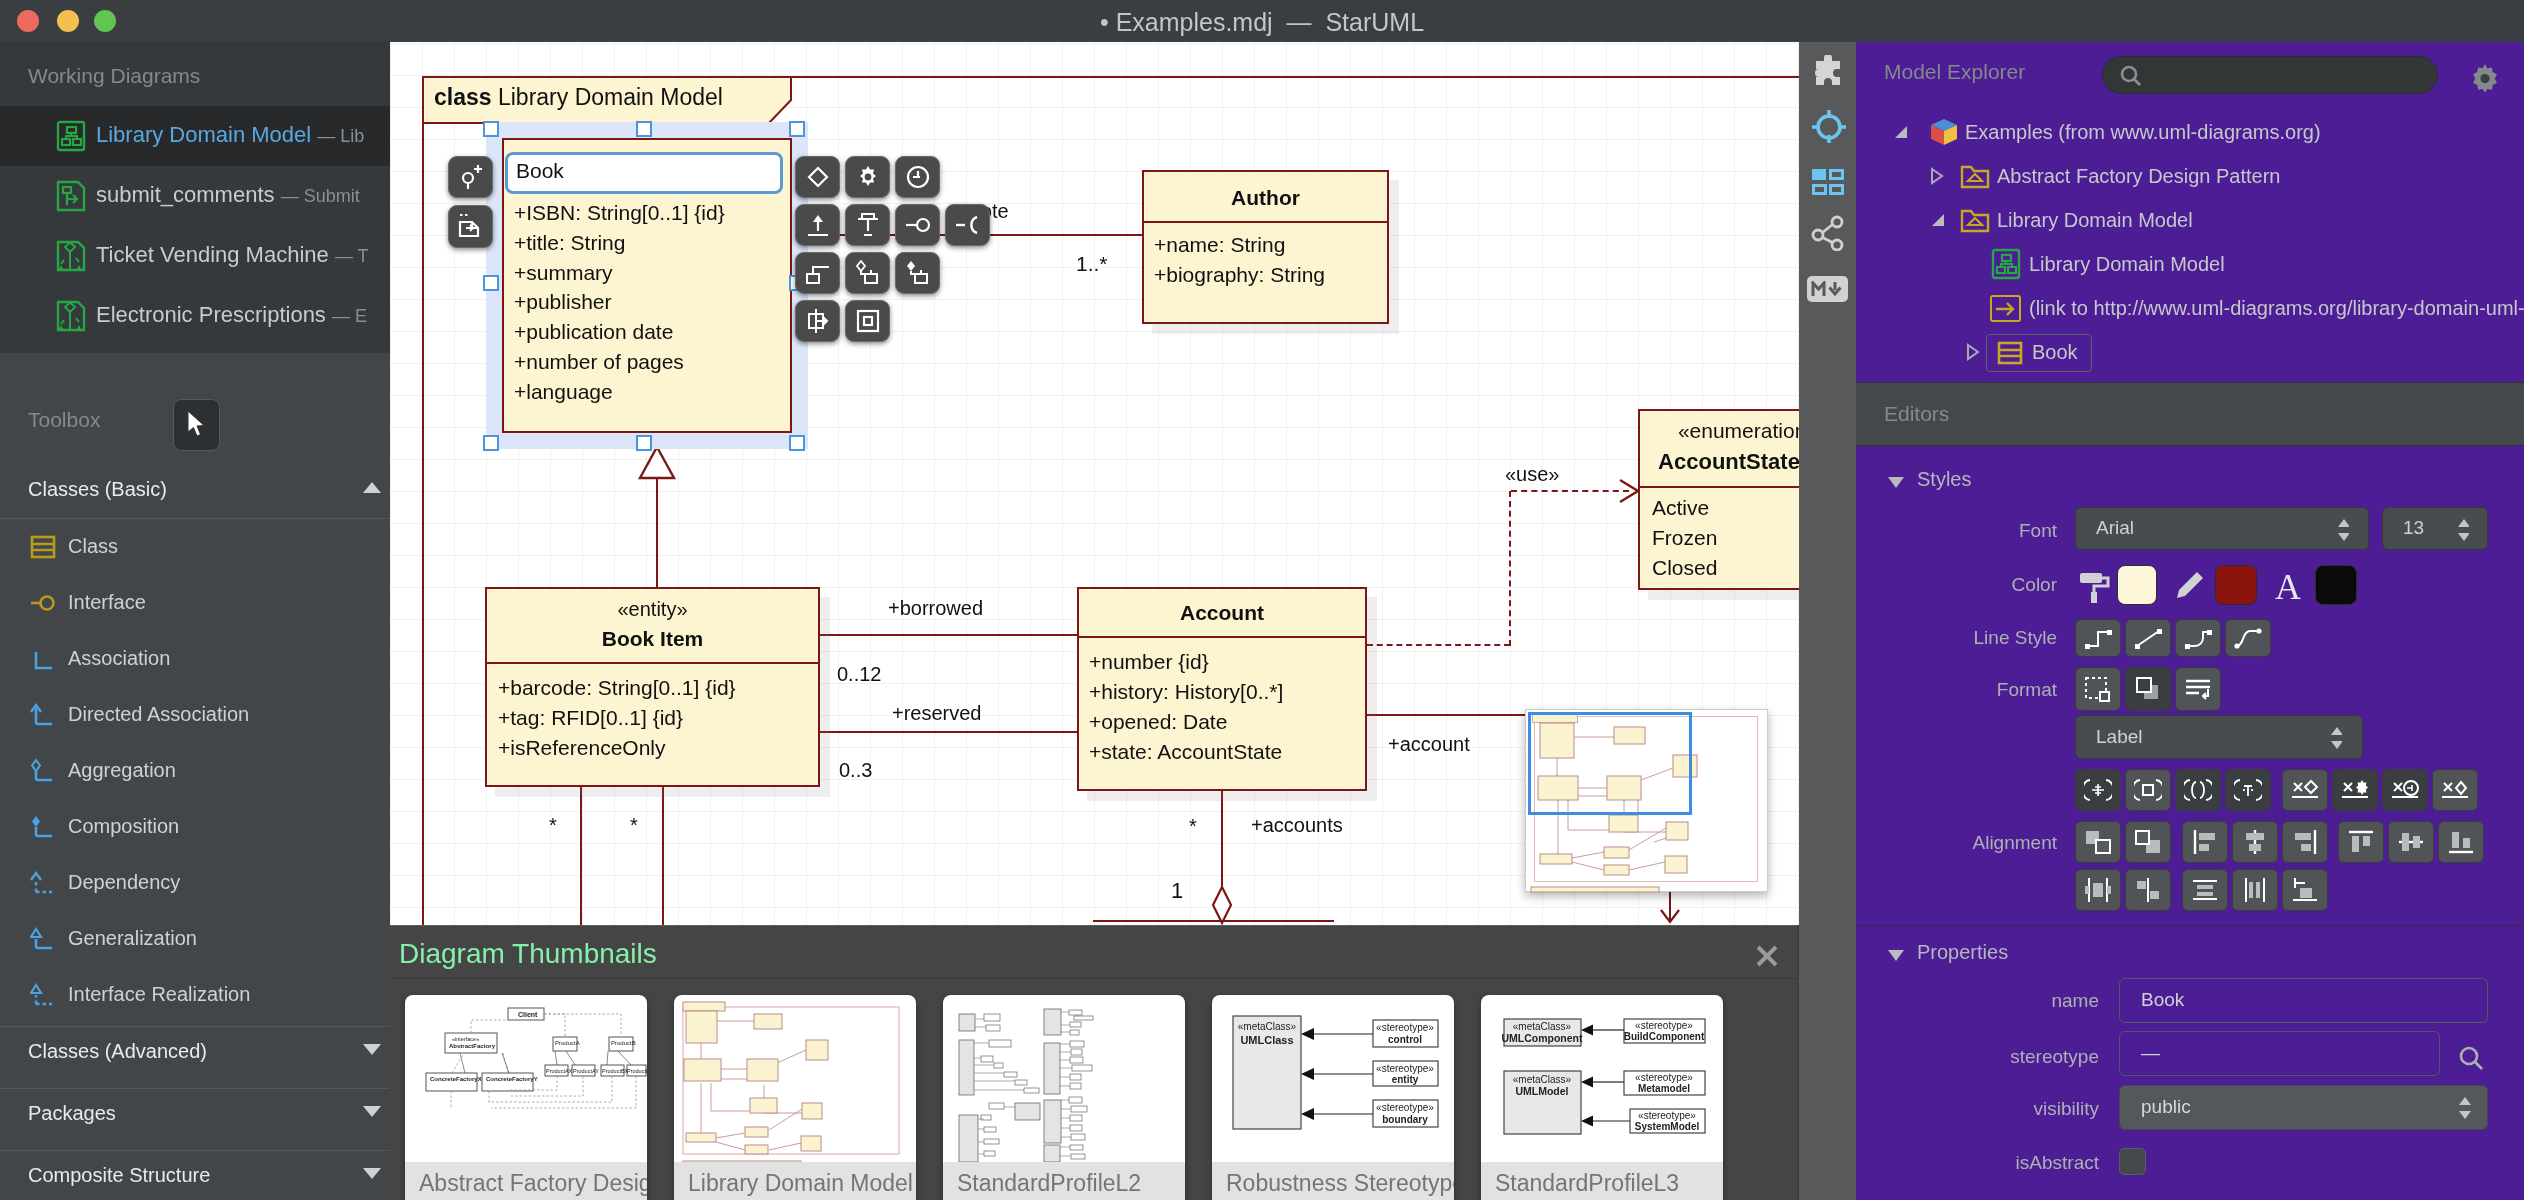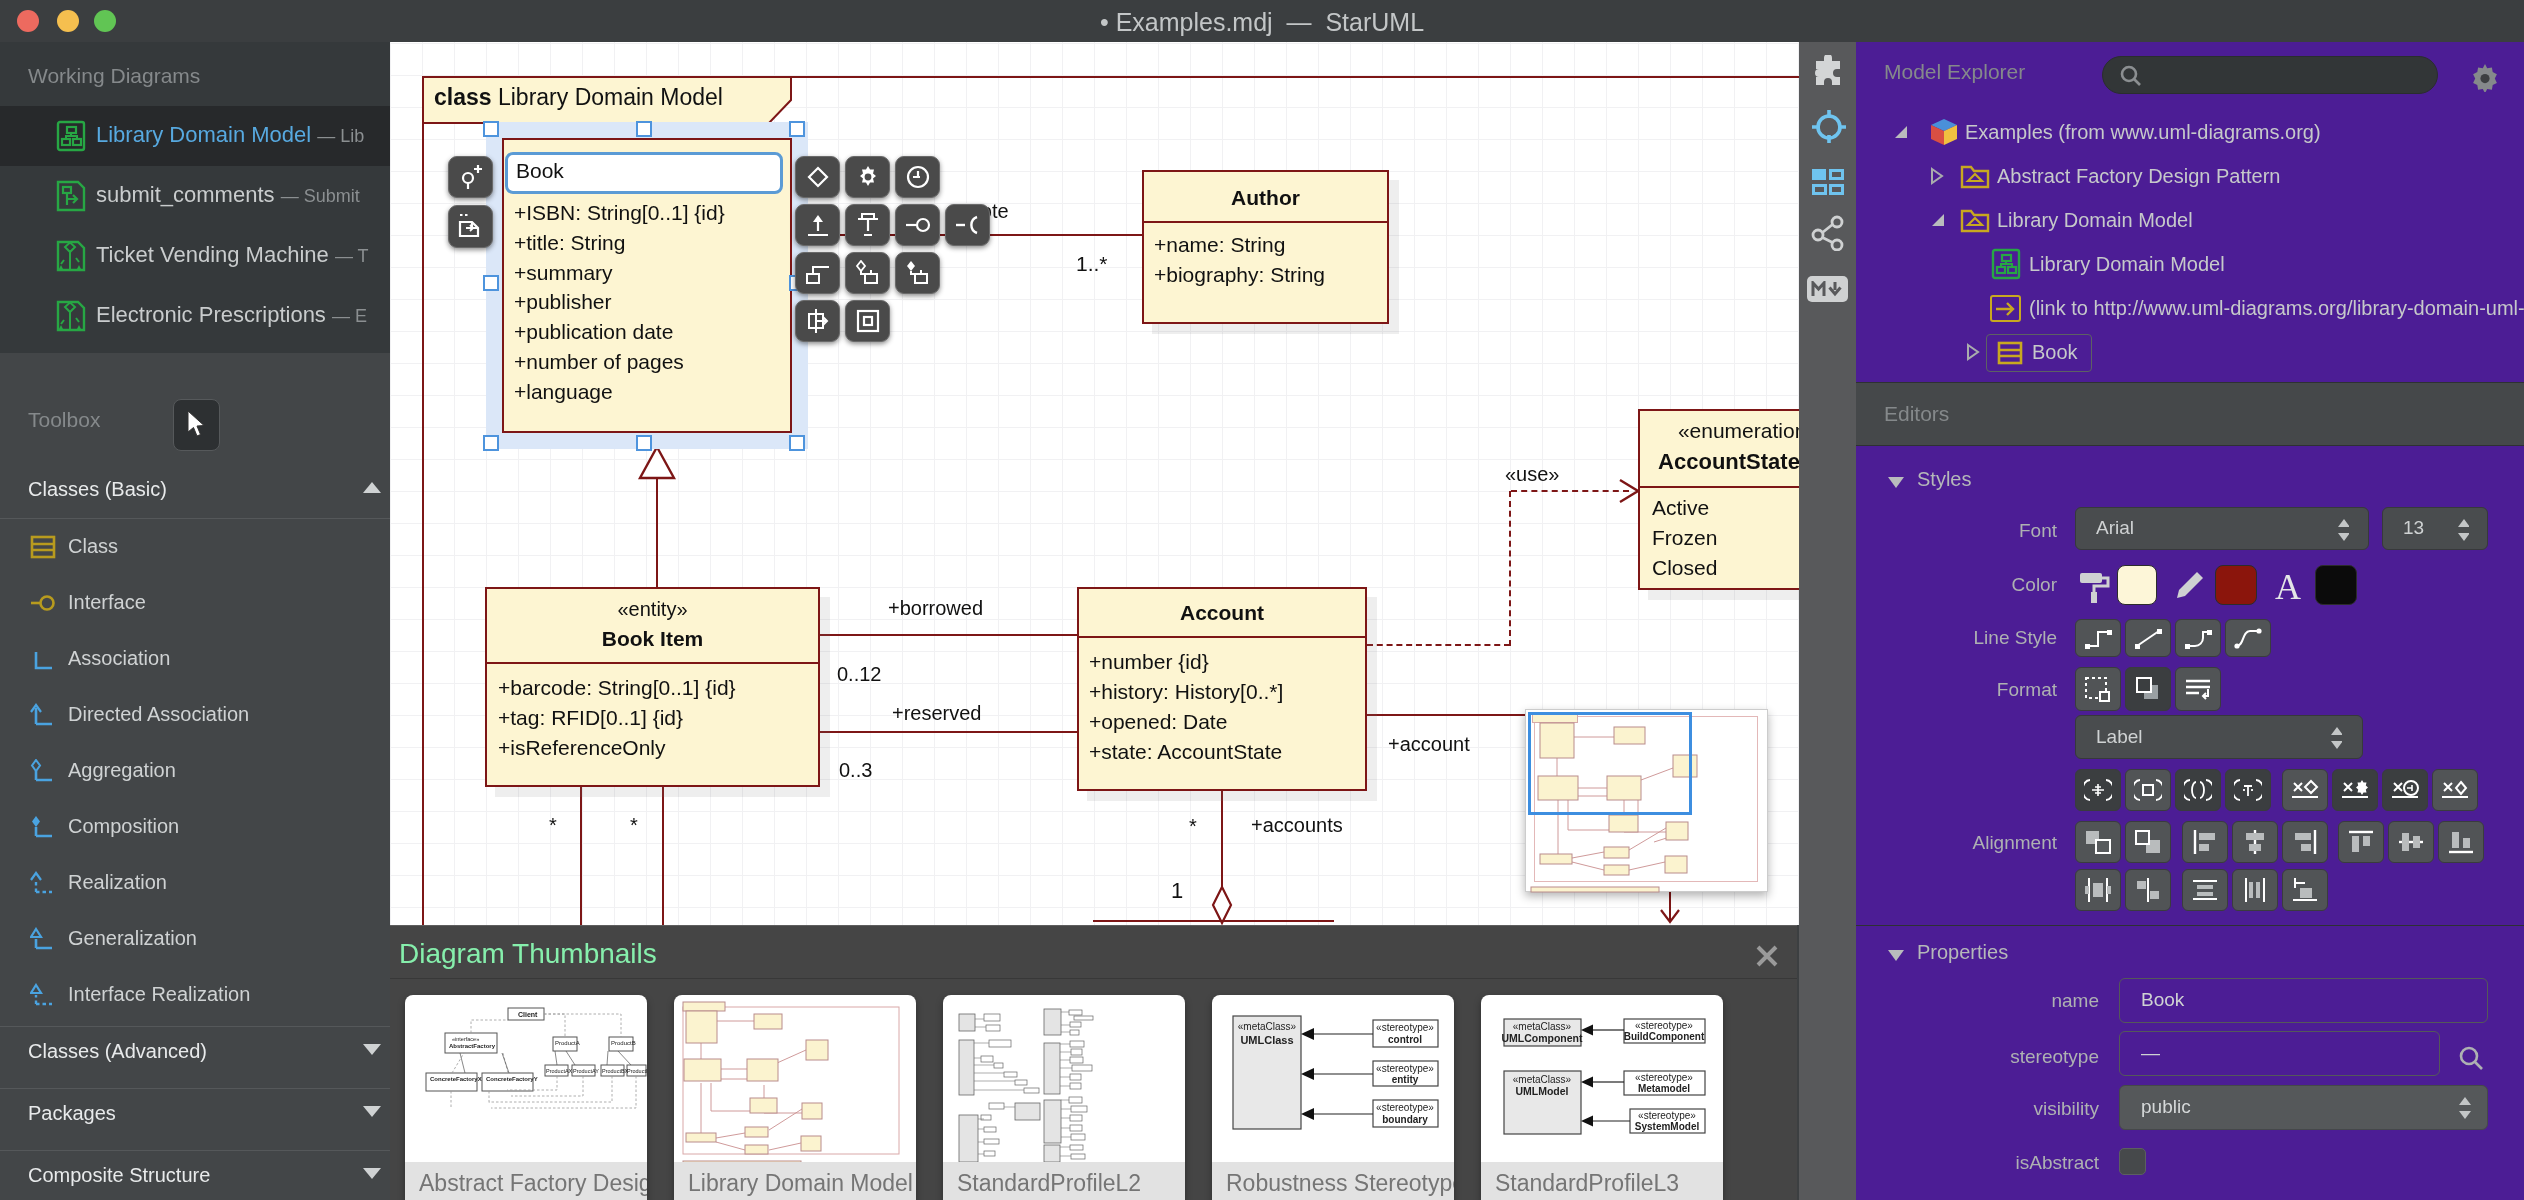--- a/index.html
+++ b/index.html
@@ -141,21 +141,21 @@
         <path d="M6 21 h16 M6 21 v-9" fill="none" stroke="#4aa3e0" stroke-width="2.6"></path>
         <path d="M6 1 L10 6.5 L6 12 L2 6.5 Z" fill="#4aa3e0"></path>
       </svg>
     <div class="tx">Composition</div>
   </div>
   <div class="tbitem" style="top:814px;">
     <svg class="ic" width="26" height="24" viewBox="0 0 26 24">
         <path d="M6 21 h16 M6 21 v-13" fill="none" stroke="#4aa3e0" stroke-width="2.4" stroke-dasharray="3.5 3"></path>
         <path d="M1 9 L6 2 L11 9" fill="none" stroke="#4aa3e0" stroke-width="2.2"></path>
       </svg>
-    <div class="tx">Realization</div>
+    <div class="tx">Dependency</div>
   </div>
   <div class="tbitem" style="top:870px;">
     <svg class="ic" width="26" height="24" viewBox="0 0 26 24">
         <path d="M6 21 h16 M6 21 v-9" fill="none" stroke="#4aa3e0" stroke-width="2.6"></path>
         <path d="M6 2 L11 10 H1 Z" fill="none" stroke="#4aa3e0" stroke-width="2.2"></path>
       </svg>
     <div class="tx">Generalization</div>
   </div>
   <div class="tbitem" style="top:926px;">
     <svg class="ic" width="26" height="24" viewBox="0 0 26 24">

